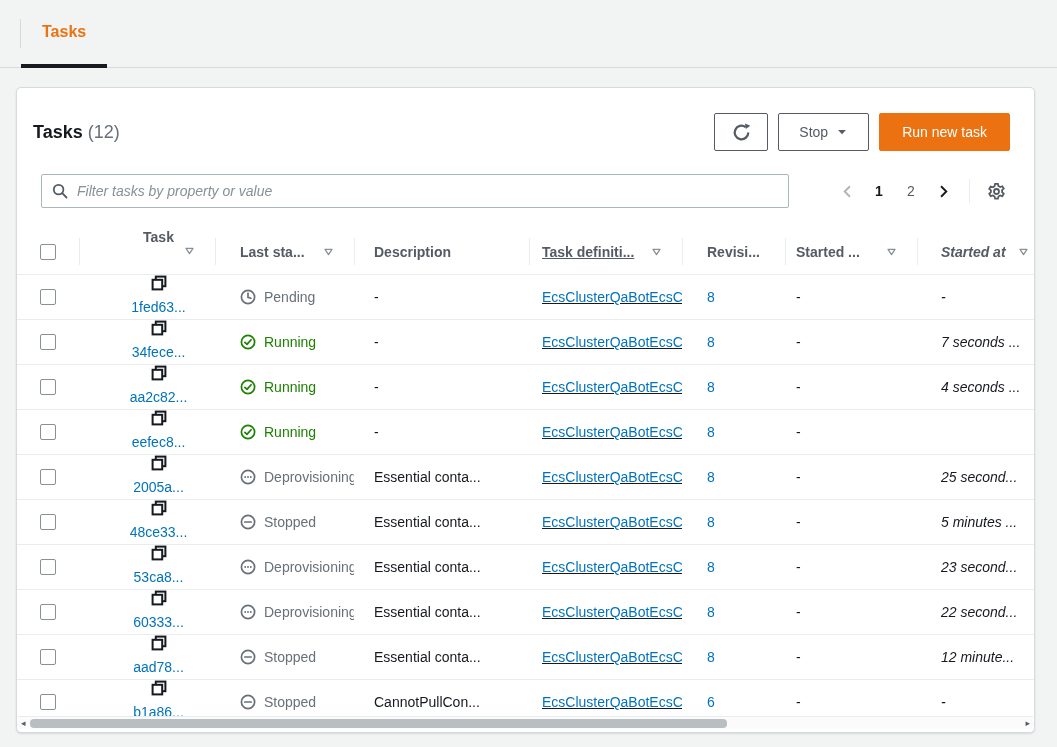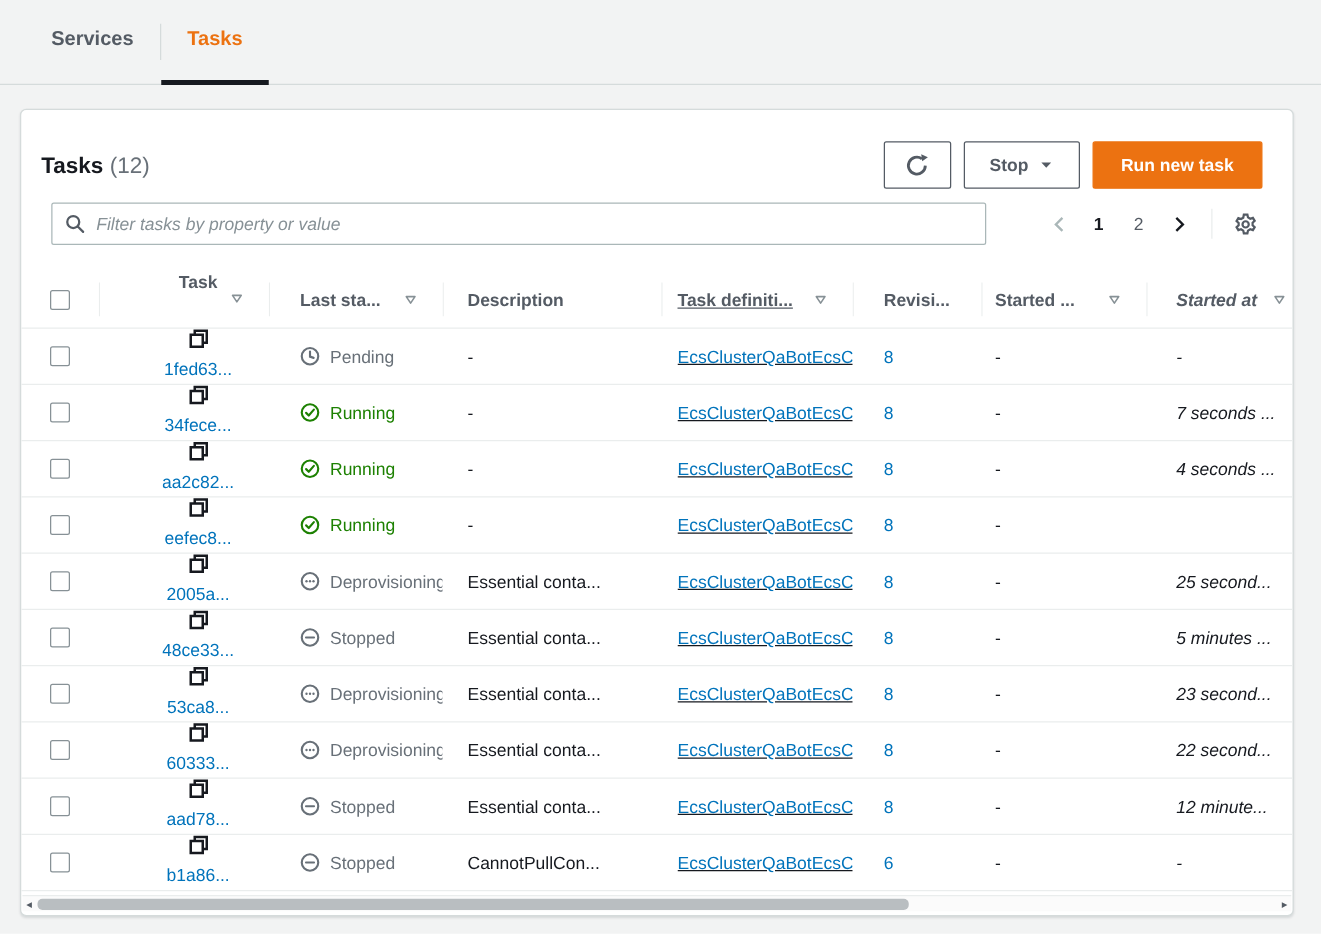--- a/index.html
+++ b/index.html
@@ -31,29 +31,29 @@
   .card-head{
     display:flex; justify-content:space-between; align-items:center;
     padding:25px 24px 0 16px;
   }
   .title{ font-size:18px; }
   .title .t{ font-weight:700; }
   .title .c{ color:#687078; font-weight:400; }
   .actions{ display:flex; gap:10px; }
   .btn{
     height:38px; background:#fff; border:1px solid #545b64; border-radius:2px;
-    font-family:inherit; font-size:14px; font-weight:700; color:#545b64;
+    font-family:inherit; font-size:14px; font-weight:400; color:#545b64;
     display:flex; align-items:center; justify-content:center; gap:8px;
     padding:0 20px; cursor:pointer;
   }
   .btn.icon-btn{ width:54px; padding:0; }
   .btn.primary{ background:#ec7211; border-color:#ec7211; color:#fff; padding:0 22px; }
   .btn .icw{ display:flex; align-items:center; }
   
-  .toolbar{ display:flex; align-items:center; gap:44px; padding:0 24px; margin-top:11px; }
+  .toolbar{ display:flex; align-items:center; gap:44px; padding:0 24px; margin-top:23px; }
   .filter{ position:relative; flex:1; }
   .filter .sic{ position:absolute; left:11px; top:9px; }
   .filter input{
     width:100%; height:34px; border:1px solid #aab7b8; border-radius:2px;
     padding:0 10px 0 35px; font-family:inherit; font-size:14px; color:#16191f;
     outline:none; background:#fff;
   }
   .filter input::placeholder{ color:#879196; font-style:italic; }
   .pager{ display:flex; align-items:center; gap:4px; }
   .pg{
@@ -113,23 +113,20 @@
   .sb-arrow{
     position:absolute; top:0; font-size:9px; line-height:12px; color:#545b64; cursor:pointer;
   }
   .sb-arrow.left{ left:3px; }
   .sb-arrow.right{ right:3px; }
 </style>
 </head>
 <body>
 
 <div class="topbar">
-  <div class="tab">
-    <span>Services</span>
-  </div>
   <div class="tab-sep"></div>
   <div class="tab active">
     <span>Tasks</span>
   </div>
 </div>
 
 <div class="card">
   <div class="card-head">
     <div class="title">
       <span class="t">Tasks</span>

